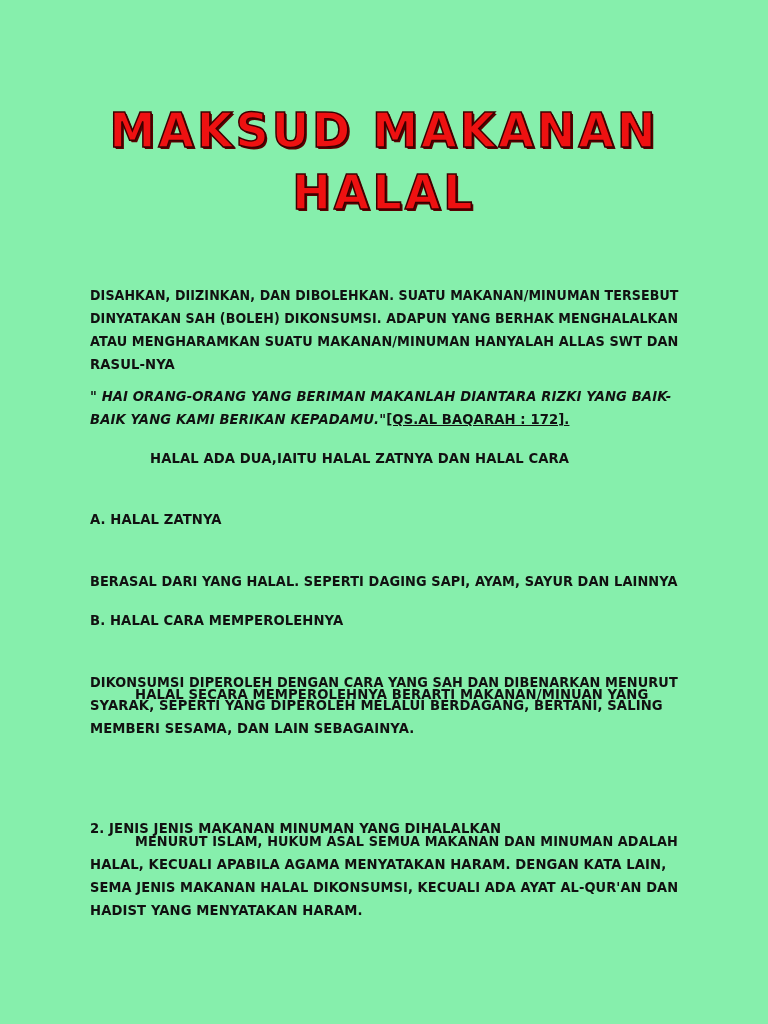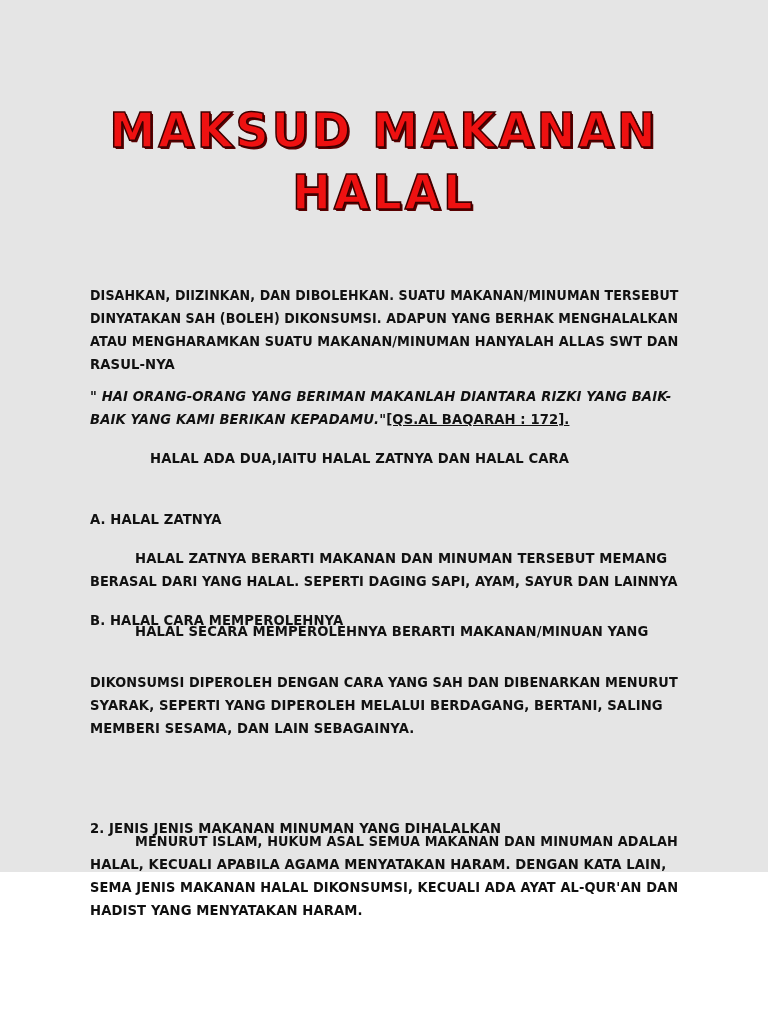--- a/index.html
+++ b/index.html
@@ -1,17 +1,17 @@
 <!DOCTYPE html>
 <html><head>
 <meta charset="utf-8">
 <style>
   html, body { margin: 0; padding: 0; background: #ffffff; }
   body { width: 768px; height: 1024px; position: relative; overflow: hidden; }
-  .page { position: absolute; left: 0; top: 0; width: 768px; height: 872px; background: #e5e5e5; }
+  .page { position: absolute; left: 0; top: 0; width: 768px; height: 1024px; background: #86efac; }
   .title {
     position: absolute; left: 0; width: 768px; text-align: center;
     font-family: "DejaVu Sans", sans-serif; font-weight: bold;
     color: #ee1111; font-size: 46px; letter-spacing: 3px;
     -webkit-text-stroke: 1.5px #3a0000;
     text-shadow: 2px 2px 0 #5a0000, 1px 1px 0 #5a0000;
     transform: scaleY(1.05);
   }
   .t1 { top: 103px; }
   .t2 { top: 165px; }
@@ -39,25 +39,24 @@
   <div class="line" style="top:357px">Rasul-Nya</div>
 
   <div class="line it" style="top:389px">" Hai orang-orang yang beriman makanlah diantara rizki yang baik-</div>
   <div class="line" style="top:412px">
     <span class="it">baik yang Kami berikan kepadamu."</span><span class="nonit">[QS.Al Baqarah : 172].</span>
   </div>
 
   <div class="line ind2" style="top:451px">Halal ada dua,iaitu halal zatnya dan halal cara</div>
 
   <div class="line" style="top:512px">A.  Halal zatnya</div>
-  <div class="line ind" style="top:551px">Halal zatnya berarti makanan dan minuman tersebut memang</div>
   <div class="line" style="top: 574px; transform: scaleX(0.98);">berasal dari yang halal. Seperti daging sapi, ayam, sayur dan lainnya</div>
 
   <div class="line" style="top:613px">B.  Halal cara memperolehnya</div>
-  <div class="line ind" style="top:624px">Halal secara memperolehnya berarti makanan/minuan yang</div>
+  <div class="line ind" style="top:687px">Halal secara memperolehnya berarti makanan/minuan yang</div>
   <div class="line" style="top: 675px; transform: scaleX(0.978);">dikonsumsi diperoleh dengan cara yang sah dan dibenarkan menurut</div>
   <div class="line" style="top:698px">syarak, seperti yang diperoleh melalui berdagang, bertani, saling</div>
   <div class="line" style="top:721px">memberi sesama, dan lain sebagainya.</div>
 
   <div class="line" style="top:821px">2.   Jenis jenis makanan minuman yang dihalalkan</div>
   <div class="line ind" style="top: 834px; transform: scaleX(0.975);">Menurut Islam, hukum asal semua makanan dan minuman adalah</div>
   <div class="line" style="top:857px">halal, kecuali apabila agama menyatakan haram. Dengan kata lain,</div>
   <div class="line" style="top: 880px; transform: scaleX(0.985);">sema jenis makanan halal dikonsumsi, kecuali ada ayat Al-Qur'an dan</div>
   <div class="line" style="top:903px">hadist yang menyatakan haram.</div>
 </div>

